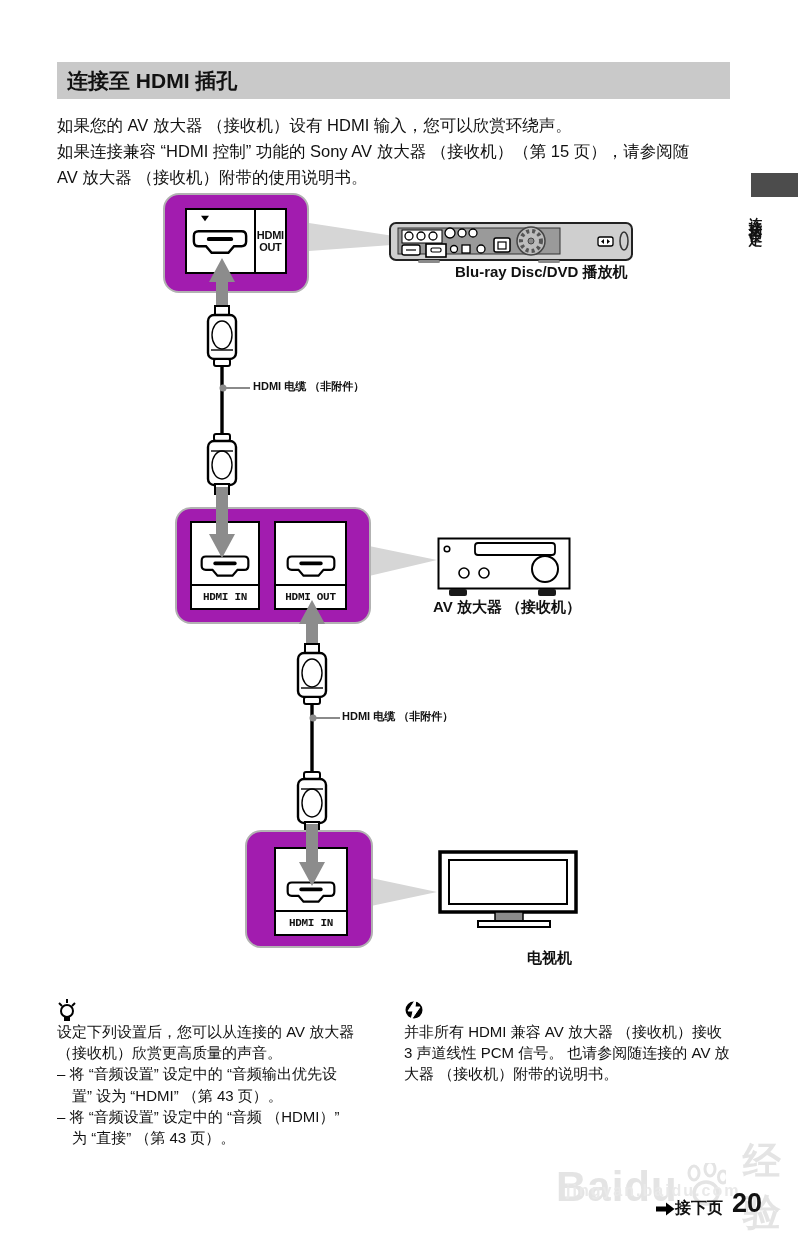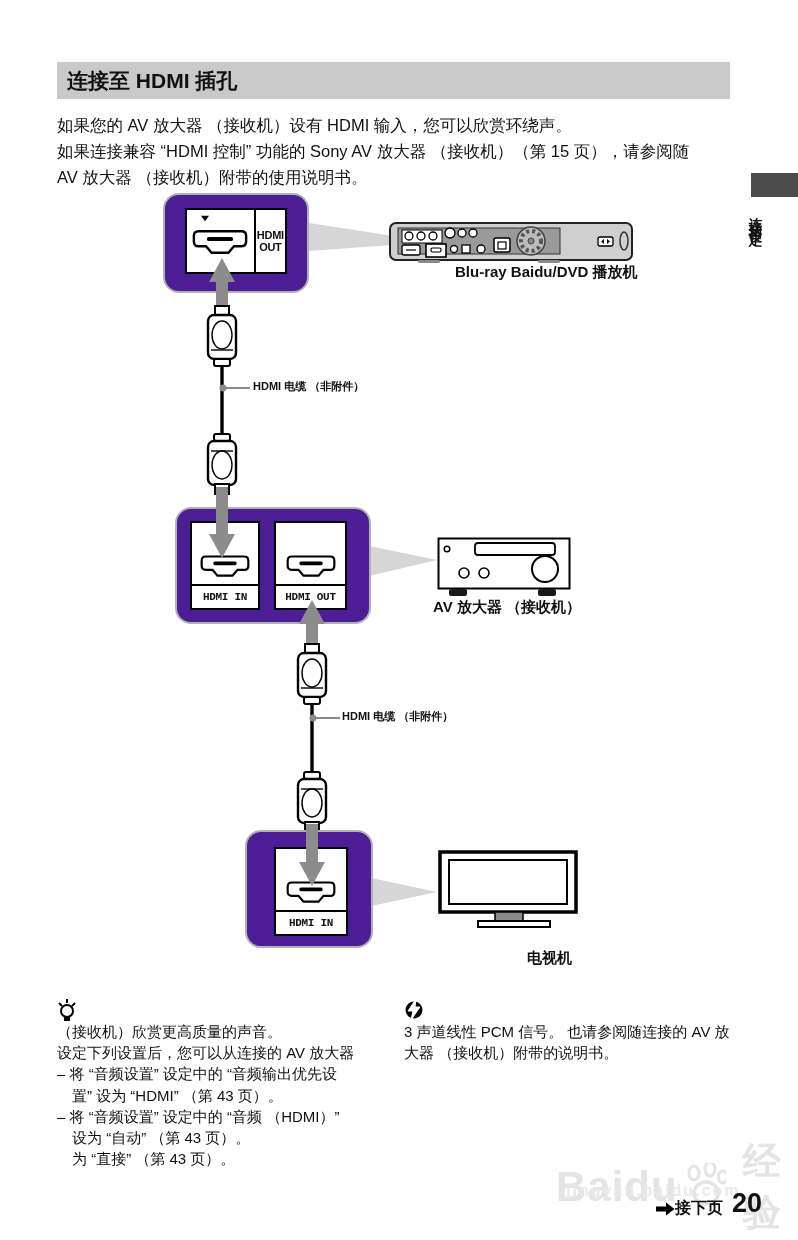--- a/index.html
+++ b/index.html
@@ -10,21 +10,21 @@
   
   .title-bar{left:57px;top:62px;width:673px;height:37px;background:#c9c9c9;
              font-size:21px;font-weight:bold;line-height:37px;padding-left:10px;box-sizing:border-box;}
   .intro{left:57px;top:112px;width:690px;font-size:16.5px;line-height:26px;}
 
   
   .tab-block{left:751px;top:173px;width:47px;height:24px;background:#4c4c4c;}
   .tab-text{left:746px;top:206px;writing-mode:vertical-rl;font-size:13.5px;letter-spacing:4px;font-weight:bold;}
 
   
-  .gbox{background:#4c1d95;border:2px solid #b2b2b2;border-radius:16px;box-sizing:border-box;}
+  .gbox{background:#a21caf;border:2px solid #b2b2b2;border-radius:16px;box-sizing:border-box;}
   .plate{position:absolute;background:#fff;border:2px solid #000;box-sizing:border-box;}
   .jack-label{font-size:11px;font-weight:bold;letter-spacing:-0.3px;text-align:center;}
   .plate-col .jack-strip{position:absolute;left:0;right:0;bottom:0;height:22px;border-top:2px solid #000;
                          display:flex;align-items:center;justify-content:center;font-family:Liberation Mono, monospace;}
   .tri-down{width:0;height:0;border-left:5px solid transparent;border-right:5px solid transparent;border-top:7px solid #000;}
 
   .dev-label{font-size:15px;font-weight:bold;white-space:nowrap;}
   .cable-label{font-size:11px;font-weight:bold;white-space:nowrap;}
 
   
@@ -124,21 +124,21 @@
     <circle cx="143" cy="23" r="14" fill="#bdbdbd" stroke="#444" stroke-width="1.5"></circle>
     <circle cx="143" cy="23" r="10" fill="none" stroke="#555" stroke-width="4" stroke-dasharray="3,3"></circle>
     <circle cx="143" cy="23" r="3" fill="#8a8a8a" stroke="#444" stroke-width="1"></circle>
     <rect x="210" y="19" width="15" height="9" rx="2" fill="#fff" stroke="#000" stroke-width="1.3"></rect>
     <polygon points="213,23.5 216,21 216,26" fill="#000"></polygon>
     <polygon points="222,23.5 219,21 219,26" fill="#000"></polygon>
     <ellipse cx="236" cy="23" rx="4" ry="9" fill="none" stroke="#333" stroke-width="1.5"></ellipse>
     <rect x="30" y="42" width="22" height="3" rx="1.5" fill="#8a8a8a"></rect>
     <rect x="150" y="42" width="22" height="3" rx="1.5" fill="#8a8a8a"></rect>
   </svg>
-  <div class="abs dev-label" style="left:455px;top:263px;">Blu-ray Baidu/DVD 播放机</div>
+  <div class="abs dev-label" style="left:455px;top:263px;">Blu-ray Disc/DVD 播放机</div>
 
   <svg class="abs" style="left:202px;top:305px;" width="40" height="190">
       <use href="#hdmi-cable"></use>
     </svg>
   <svg class="abs" style="left:218px;top:382px;" width="32" height="12">
     <circle cx="5" cy="6" r="3.5" fill="#8a8a8a"></circle>
     <line x1="8" y1="6" x2="32" y2="6" stroke="#8a8a8a" stroke-width="2"></line>
   </svg>
   <div class="abs cable-label" style="left:253px;top:379px;">HDMI 电缆 （非附件）</div>
 
@@ -220,34 +220,34 @@
   <div class="abs dev-label" style="left:527px;top:949px;">电视机</div>
 
   <svg class="abs" style="left:56px;top:998px;" width="22" height="24">
     <circle cx="11" cy="13" r="6" fill="none" stroke="#000" stroke-width="2"></circle>
     <line x1="11" y1="1" x2="11" y2="5" stroke="#000" stroke-width="2"></line>
     <line x1="3" y1="5" x2="6" y2="8" stroke="#000" stroke-width="2"></line>
     <line x1="19" y1="5" x2="16" y2="8" stroke="#000" stroke-width="2"></line>
     <rect x="8" y="19" width="6" height="4" fill="#000"></rect>
   </svg>
   <div class="abs body-text" style="left:57px;top:1021px;">
+    <div>设定下列设置后，您可以从连接的 AV 放大器</div>
     <div>（接收机）欣赏更高质量的声音。</div>
-    <div>设定下列设置后，您可以从连接的 AV 放大器</div>
     <div>– 将 “音频设置” 设定中的 “音频输出优先设</div>
     <div class="indent">置” 设为 “HDMI” （第 43 页）。</div>
     <div>– 将 “音频设置” 设定中的 “音频 （HDMI）”</div>
-    <div class="indent">设为 “自动” （第 43 页）。</div>
     <div class="indent">为 “直接” （第 43 页）。</div>
   </div>
 
   <svg class="abs" style="left:404px;top:999px;" width="20" height="21">
     <circle cx="10" cy="11" r="8.5" fill="#000"></circle>
     <polygon points="12,0 4,12 9,12 7,21 16,8 11,8" fill="#fff" stroke="#fff" stroke-width="1"></polygon>
   </svg>
   <div class="abs body-text" style="left:404px;top:1021px;">
+    <div>并非所有 HDMI 兼容 AV 放大器 （接收机）接收</div>
     <div>3 声道线性 PCM 信号。 也请参阅随连接的 AV 放</div>
     <div>大器 （接收机）附带的说明书。</div>
   </div>
 
   <div class="abs wm wm-row">
     <span class="wm-brand">Baidu</span>
     <svg width="52" height="48" style="margin:0 2px;">
       <ellipse cx="14" cy="10" rx="5" ry="7" fill="none" stroke="#e4e4e4" stroke-width="3"></ellipse>
       <ellipse cx="30" cy="6" rx="5" ry="7" fill="none" stroke="#e4e4e4" stroke-width="3"></ellipse>
       <ellipse cx="43" cy="14" rx="4.5" ry="6" fill="none" stroke="#e4e4e4" stroke-width="3"></ellipse>

